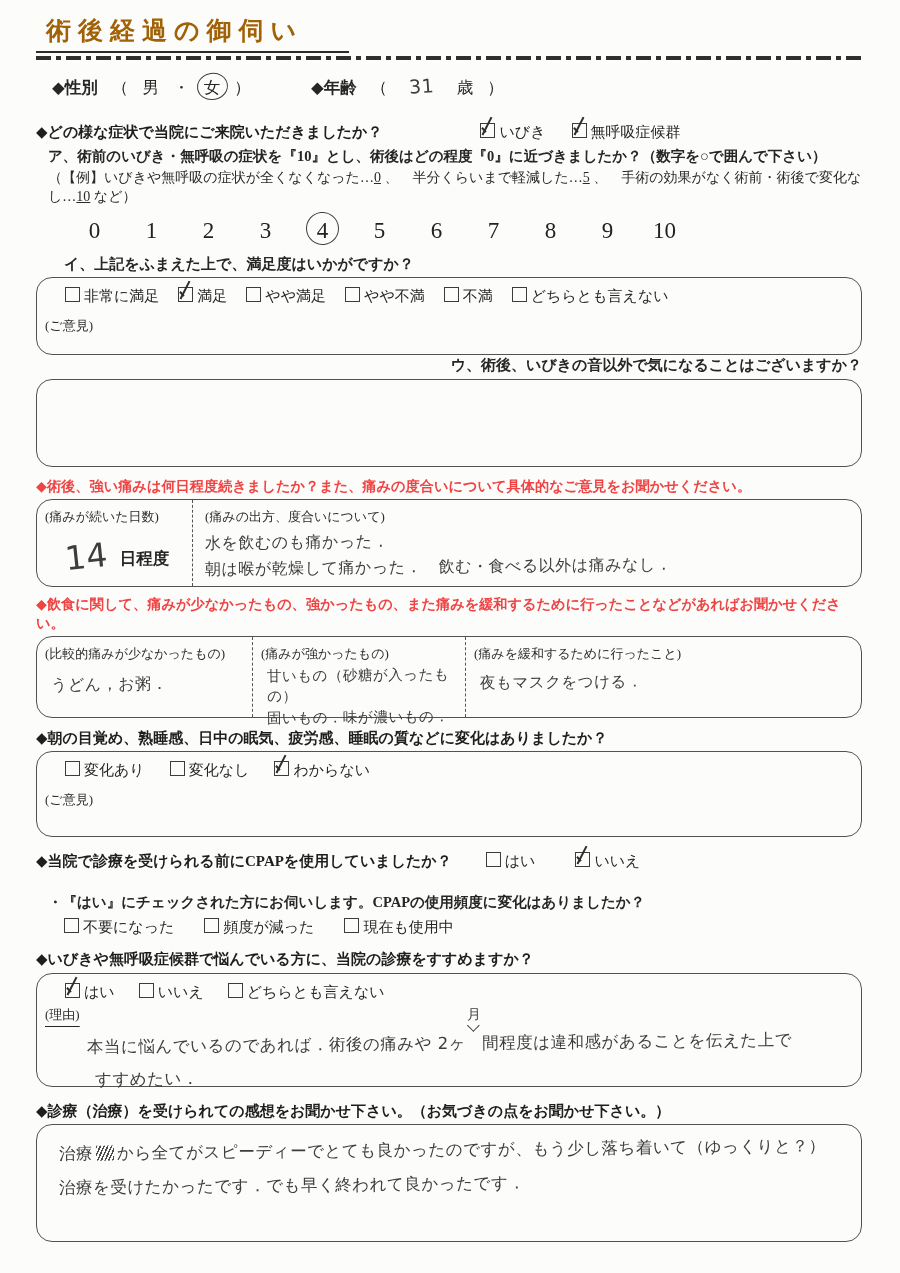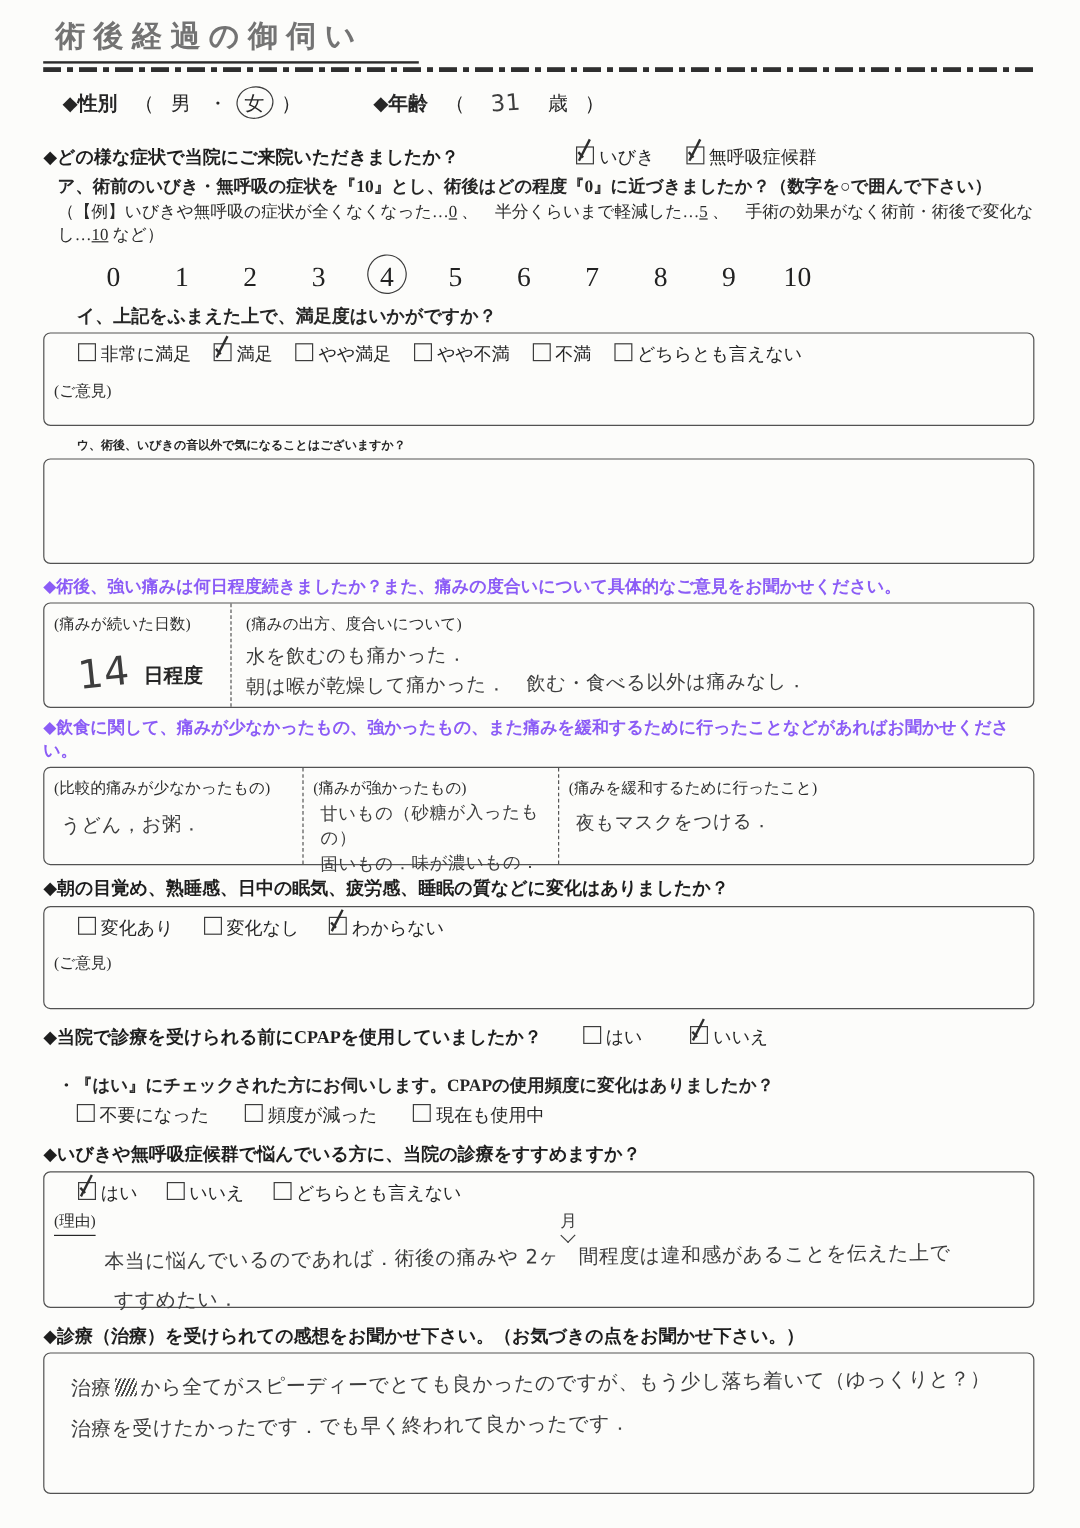--- a/index.html
+++ b/index.html
@@ -6,51 +6,51 @@
   .page{
     width:900px;height:1273px;box-sizing:border-box;overflow:hidden;
     margin:0 auto;background:#fcfcfa;color:#262626;
     padding:14px 38px 0 36px;
     font-family:"Liberation Serif","DejaVu Serif",serif;
     font-size:15px;line-height:1.35;
   }
   .b{font-weight:bold;margin-left:16px;}
   
   .title{display:inline-block;font-size:25px;font-weight:bold;letter-spacing:7px;
-         padding:0 46px 3px 10px;border-bottom:2.2px solid #2c2c2c;color:#737373;}
+         padding:0 46px 3px 10px;border-bottom:2.2px solid #2c2c2c;color:#a16207;}
   .dashrule{height:4px;margin-top:3px;
     background:repeating-linear-gradient(90deg,#2f2f2f 0 15px,transparent 15px 20px,#2f2f2f 20px 25px,transparent 25px 30px);}
   
   .row{margin-top:10px;}
   .profile{font-size:16.5px;margin-top:14px;}
   .profile .sp{margin:0 10px;}
   .profile .gap{margin-left:46px;}
   .q{font-weight:bold;font-size:15px;color:#1e1e1e;}
-  .q-sm{font-weight:bold;font-size:14.2px;color:#8b5cf6;}
+  .q-sm{font-weight:bold;font-size:14.2px;color:#ef4444;}
   .indent1{margin-left:12px;}
   .indent2{margin-left:28px;}
   
   .opt{white-space:nowrap;}
   .cb{position:relative;display:inline-block;width:13px;height:13px;
       border:1.5px solid #3c3c3c;margin-right:4px;vertical-align:-1px;}
   .cb.checked::before{content:"";position:absolute;left:0px;top:5px;width:6px;height:1.8px;
       background:#2d2d2d;transform:rotate(48deg);}
   .cb.checked::after{content:"";position:absolute;left:5px;top:-8px;width:1.8px;height:20px;
       background:#2d2d2d;transform:rotate(27deg);}
   
   .circle{position:relative;display:inline-block;}
   .circle::after{content:"";position:absolute;left:-7px;right:-7px;top:-4px;bottom:-1px;
       border:1.6px solid #3c3c3c;border-radius:50%;transform:rotate(-10deg);}
   
   .scale{display:flex;margin:8px 0 0 30px;font-size:23px;color:#222;}
   .scale .num{width:57px;text-align:center;position:relative;}
   .scale .num.circled::after{content:"";position:absolute;left:12px;right:12px;top:-3px;bottom:1px;
       border:1.6px solid #3c3c3c;border-radius:50%;transform:rotate(-6deg);}
   
-  .rbox{border:1.4px solid #525252;border-radius:6px;margin-top:3px;box-sizing:border-box;position:relative;}
+  .rbox{border:1.4px solid #525252;border-radius:16px;margin-top:3px;box-sizing:border-box;position:relative;}
   .optrow{padding:8px 0 0 28px;display:flex;gap:19px;font-size:15px;}
   .lbl{font-size:13px;color:#2c2c2c;}
   .lbl-pad{padding:10px 0 0 8px;}
   
   .hw{font-family:"DejaVu Sans",sans-serif;color:#3d3d3d;letter-spacing:0.5px;}
   .hwblock{transform:rotate(-0.6deg);}
   .age{font-size:19px;display:inline-block;transform:rotate(-4deg);margin:0 8px;}
   
   .painbox{height:88px;display:flex;}
   .paincol1{width:155px;padding:8px 0 0 8px;box-sizing:border-box;}
@@ -157,21 +157,21 @@
       <span class="opt"><span class="cb"></span><span>非常に満足</span></span>
       <span class="opt"><span class="cb checked"></span><span>満足</span></span>
       <span class="opt"><span class="cb"></span><span>やや満足</span></span>
       <span class="opt"><span class="cb"></span><span>やや不満</span></span>
       <span class="opt"><span class="cb"></span><span>不満</span></span>
       <span class="opt"><span class="cb"></span><span>どちらとも言えない</span></span>
     </div>
     <div class="lbl lbl-pad">(ご意見)</div>
   </div>
 
-  <div class="indent2 b" style="margin-top:10px;font-size:10px;">ウ、術後、いびきの音以外で気になることはございますか？</div>
+  <div class="indent2 b" style="font-size:15px;text-align:right;">ウ、術後、いびきの音以外で気になることはございますか？</div>
   <div class="rbox conbox"></div>
 
   <div class="q-sm" style="margin-top:10px;">◆術後、強い痛みは何日程度続きましたか？また、痛みの度合いについて具体的なご意見をお聞かせください。</div>
   <div class="rbox painbox">
     <div class="paincol1">
       <div class="lbl">(痛みが続いた日数)</div>
       <div class="days">
         <span class="hw">14</span>
         <span class="unit">日程度</span>
       </div>

